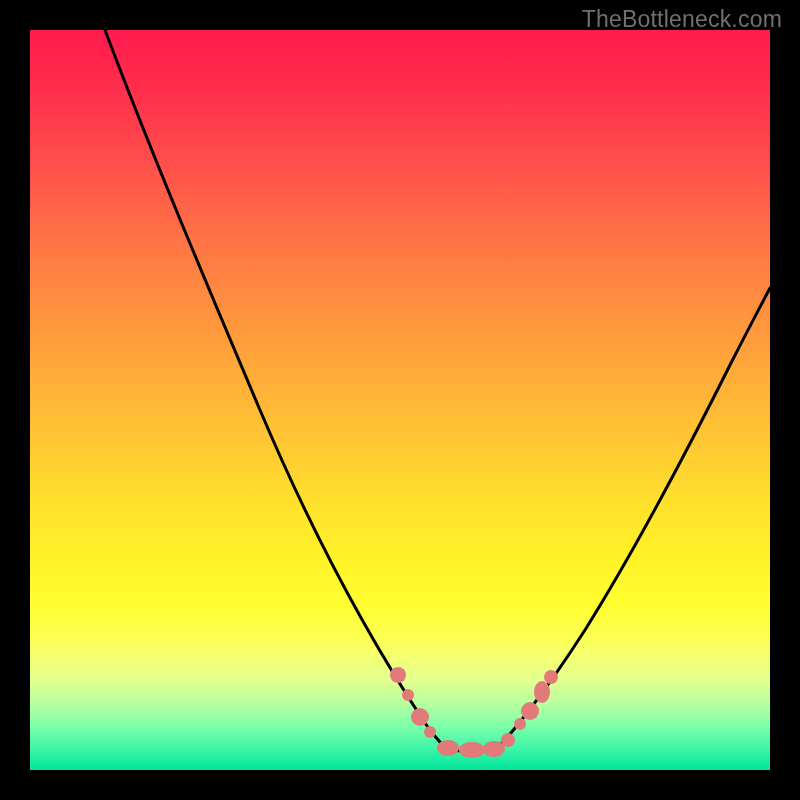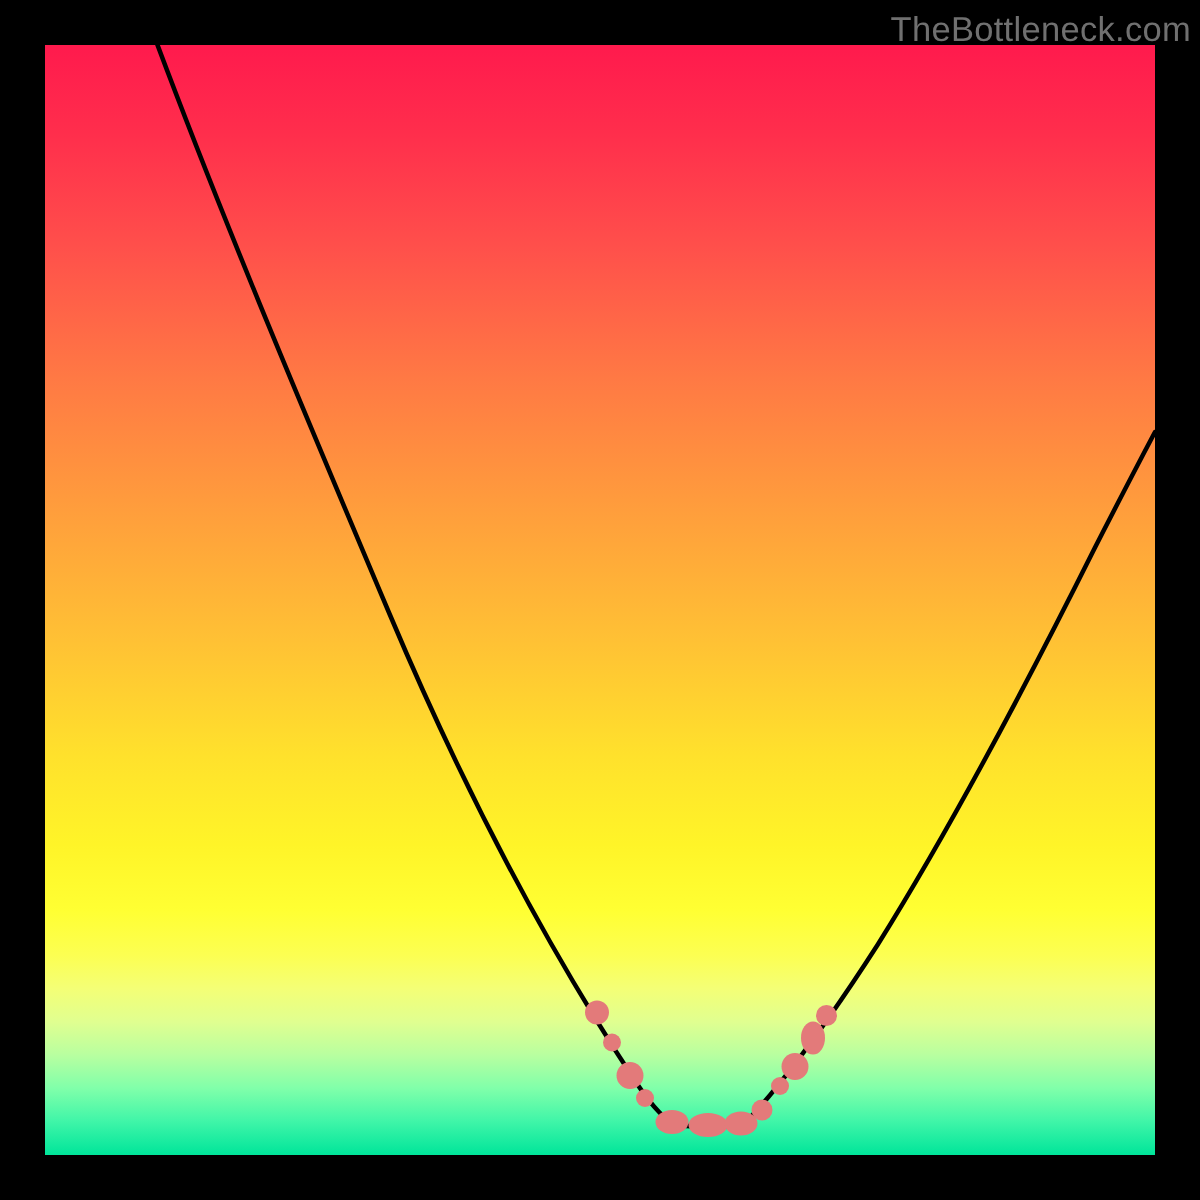--- a/index.html
+++ b/index.html
@@ -37,21 +37,21 @@
       #e0ff90 88%,
       #b8ffa0 91%,
       #80ffaa 94%,
       #3ff5a8 97%,
       #00e59a 100%
     );
   }
   .watermark {
     position: absolute;
     top: 6px;
-    right: 6px;
+    right: 18px;
     font-family: Arial, Helvetica, sans-serif;
     font-size: 23px;
     font-weight: 500;
     color: #707070;
     letter-spacing: 0.2px;
     user-select: none;
   }
   svg {
     position: absolute;
     inset: 0;

